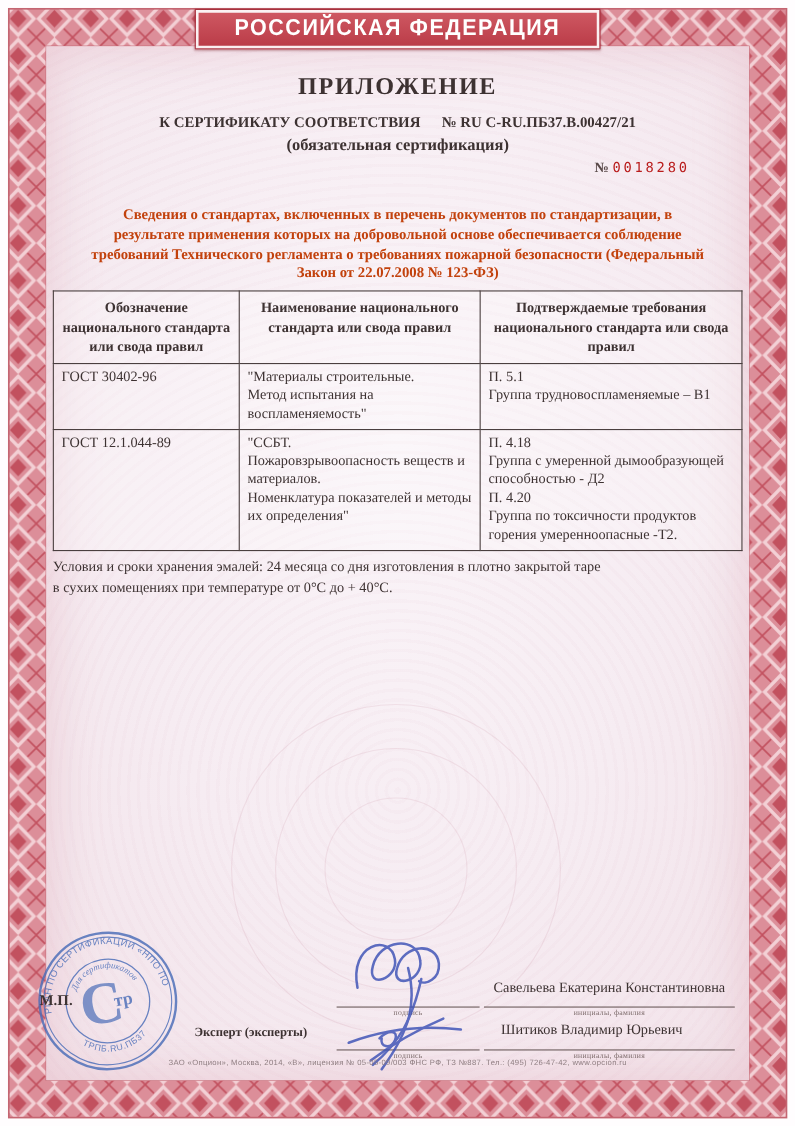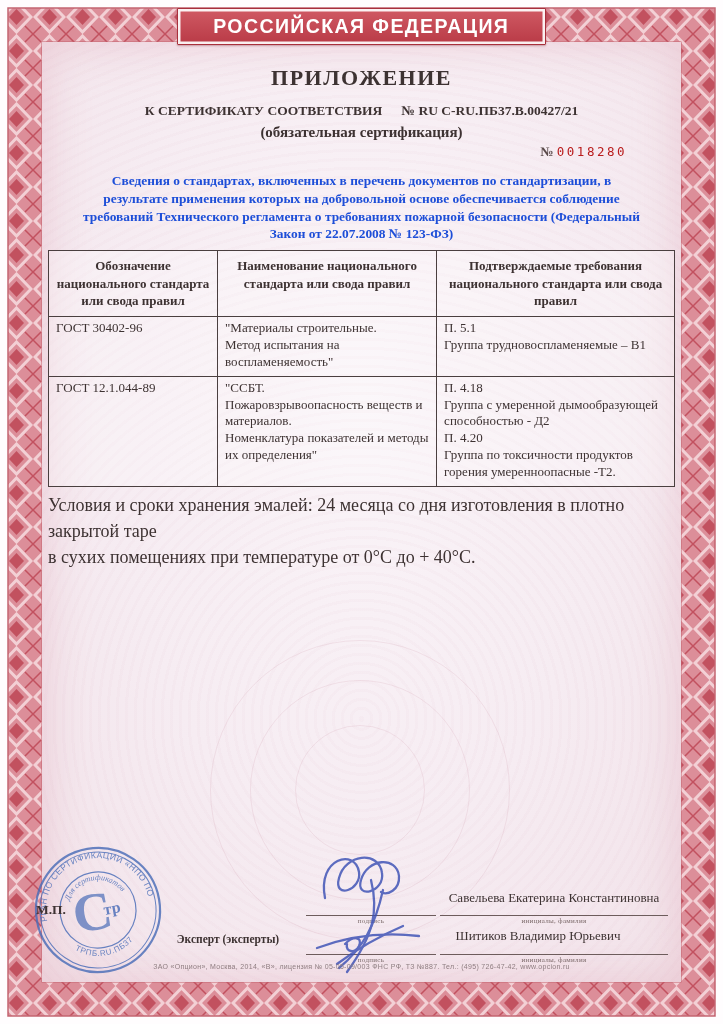--- a/index.html
+++ b/index.html
@@ -40,28 +40,28 @@
   .cert-line { margin-top:12px; text-align:center; font-weight:700; font-size:13.5px; }
   .cert-line .num { margin-left:16px; }
   .cert-type { margin-top:5px; text-align:center; font-weight:700; font-size:15px; }
   .blank-no { margin-top:3px; text-align:right; padding-right:48px; font-size:13px; }
   .blank-no .pfx { color:#5a4a4a; font-weight:700; }
   .blank-no .digits {
     color:#b91c1c; font-weight:400; letter-spacing:2.5px;
     font-family:"DejaVu Sans Mono", monospace; font-size:12.5px;margin-top:16px;
   }
   .intro {
-    margin-top:12px; text-align:center; font-weight:700; font-size:13.4px;
-    line-height:1.33; white-space:pre-line; color:#1d4ed8;
+    margin-top:26px; text-align:center; font-weight:700; font-size:13.4px;
+    line-height:1.33; white-space:pre-line; color:#c2410c;
   }
   table { width:100%; margin-top:7px; border-collapse:collapse; background:rgba(255,255,255,.25); }
   th, td { border:1px solid #4a3f3f; font-size:13px; line-height:1.3; padding:3px 7px 5px; vertical-align:top; }
   th { font-weight:700; text-align:center; padding:6px 5px; line-height:1.35; }
   .cell { white-space:pre-line; }
-  .note { margin-top:5px; font-size:18px; line-height:1.45; white-space:pre-line; }
+  .note { margin-top:5px; font-size:13px; line-height:1.45; white-space:pre-line; }
 
   .sig-area { position:absolute; left:0; top:840px; width:723px; height:140px; }
   .stamp { position:absolute; left:28px; top:0px; opacity:.82; }
   .mp { position:absolute; left:36px; top:62px; font-weight:700; font-size:13.5px; z-index:3; }
   .role-1 { position:absolute; left:148px; top:45px; width:292px; text-align:center;
             font-weight:700; font-size:11.5px; line-height:1.4; white-space:pre-line; }
   .role-2 { position:absolute; left:148px; top:93px; width:160px; text-align:center;
             font-weight:700; font-size:11.5px; }
   .sig-name { position:absolute; text-align:center; font-size:13px; }
   .name-1 { left:440px; top:50px; width:228px; }

